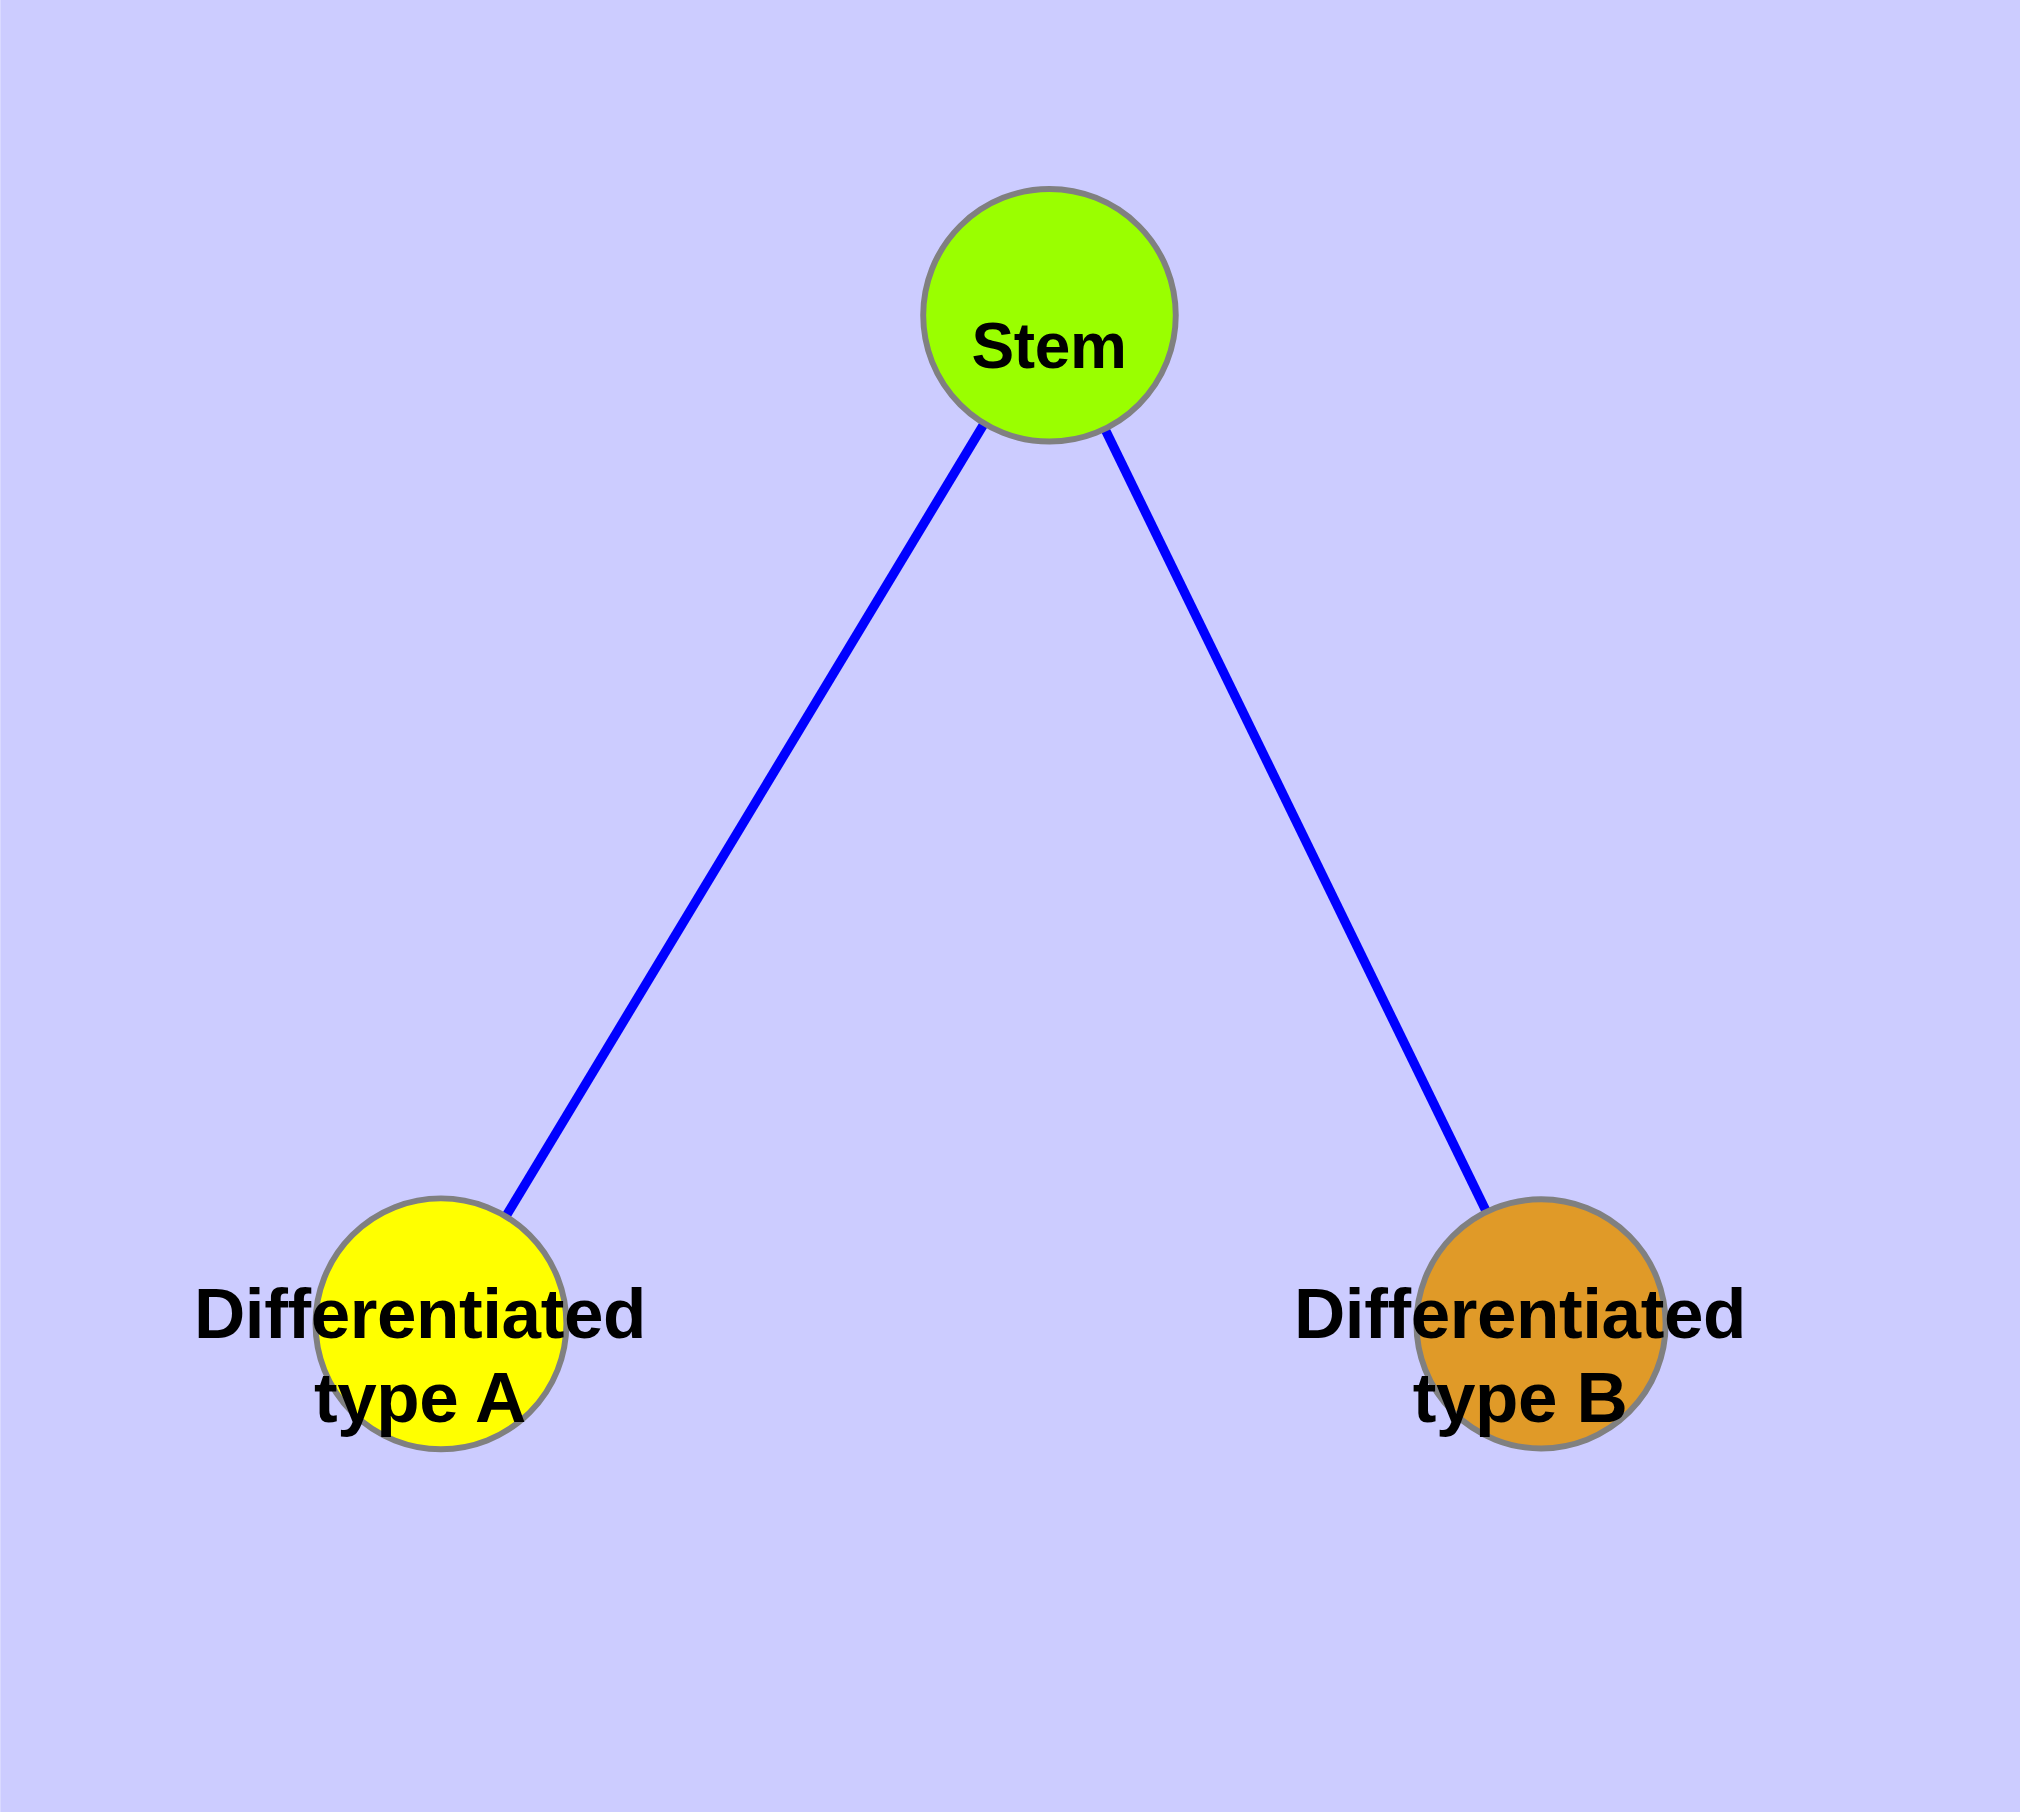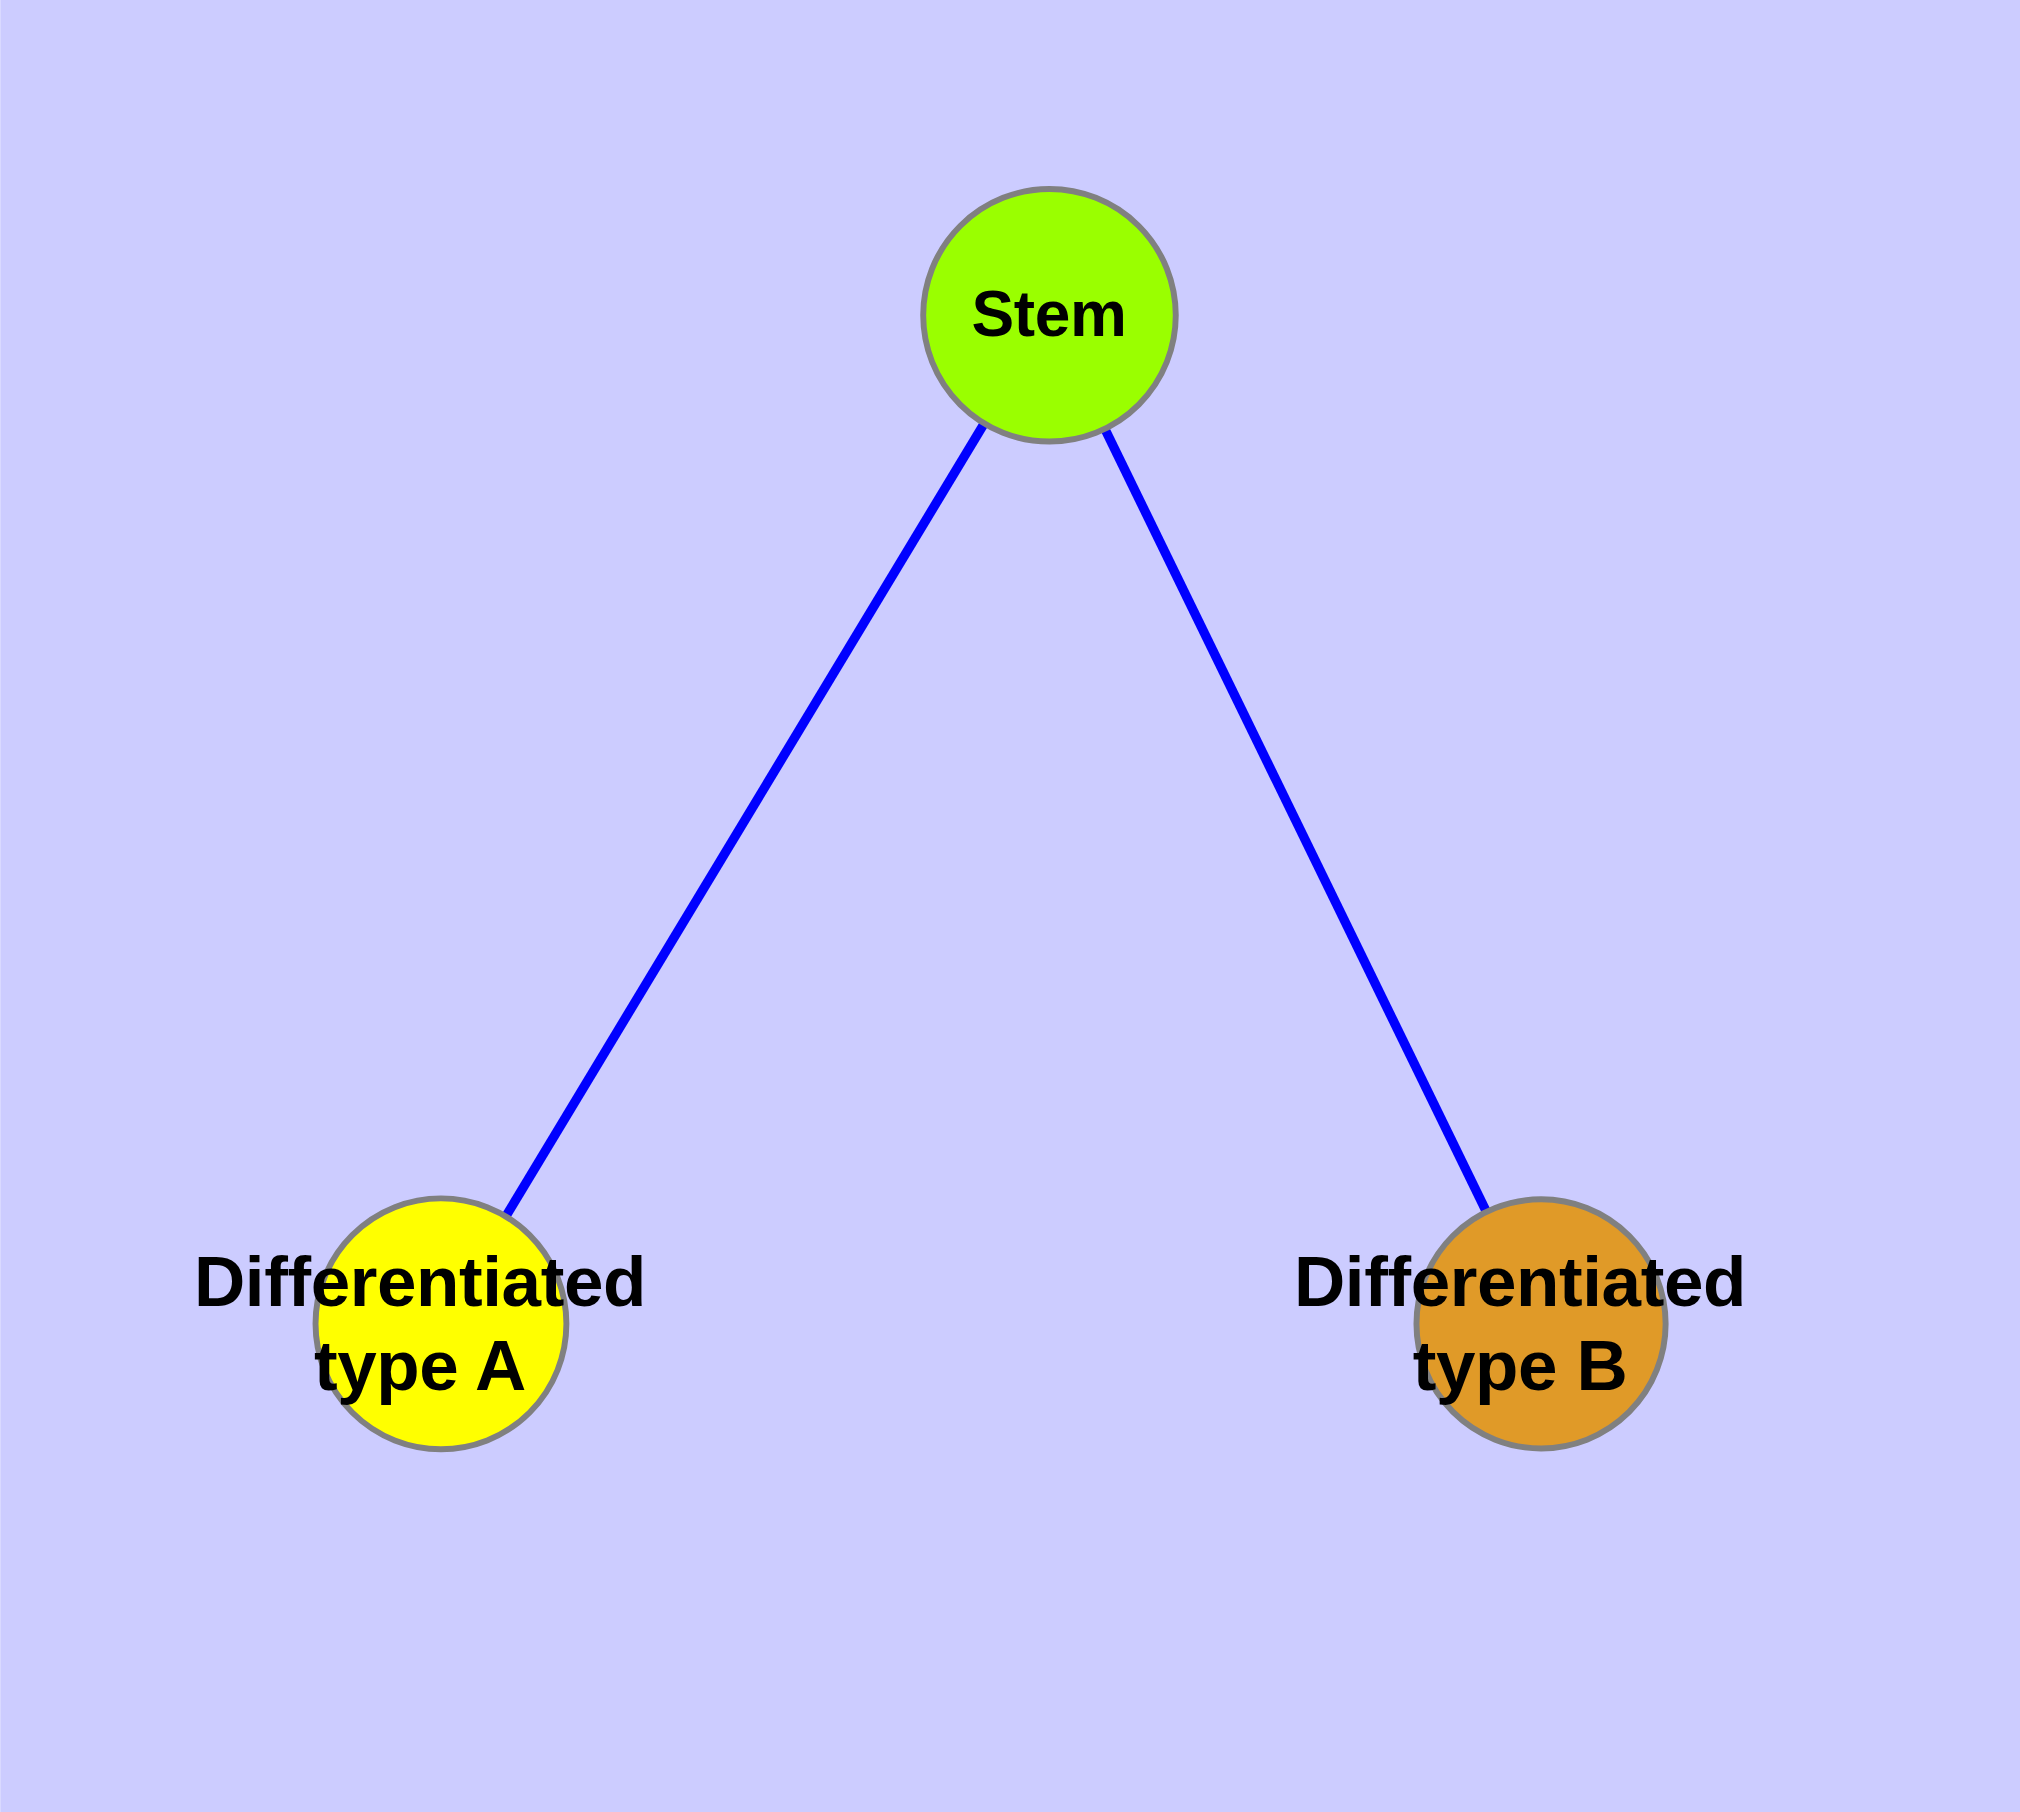--- a/index.html
+++ b/index.html
@@ -26,20 +26,21 @@
   .edge-line { stroke-linecap: butt; }
   .node-label {
     position: absolute;
     color: #000000;
     font-weight: bold;
     text-align: center;
     white-space: pre;
     line-height: 1.18;
     letter-spacing: -0.4px;
     pointer-events: none;
+    margin-top: 32px;
     -webkit-font-smoothing: antialiased;
   }
   #label-stem {
     font-size: 64px;
     left: 1049px;
     top: 315px;
     transform: translate(-50%, -50%);
   }
   #label-type-a {
     font-size: 71px;

